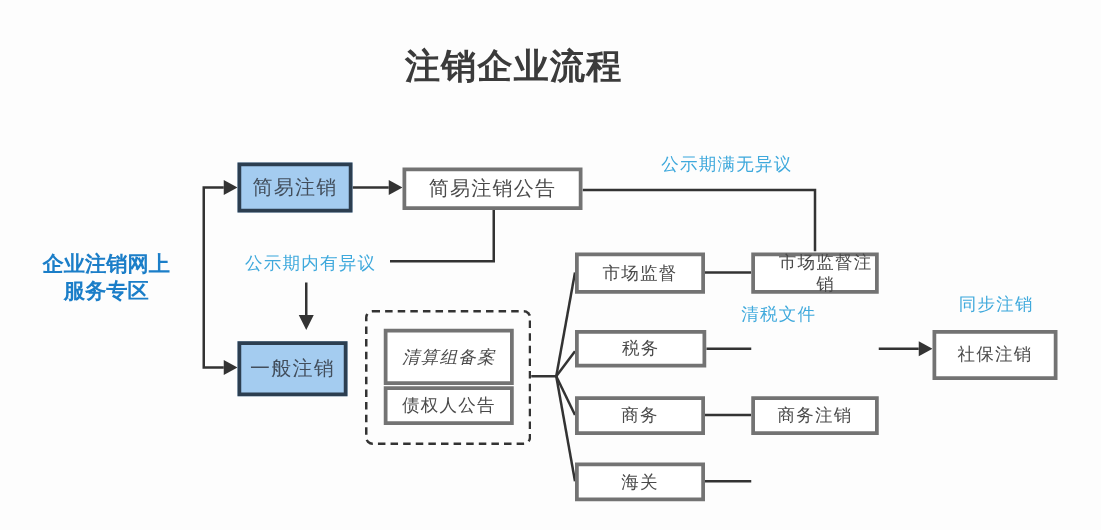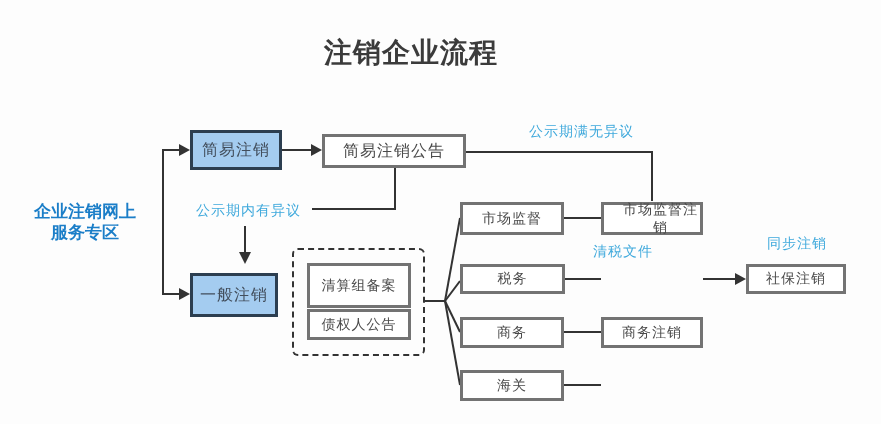--- a/index.html
+++ b/index.html
@@ -123,39 +123,39 @@
 服务专区</div>
 
   <div class="node highlight" style="left:190px; top:130px; width:92px; height:40px;">简易注销</div>
 
   <div class="node notice" style="left:322px; top:134px; width:144px; height:34px;">简易注销公告</div>
 
   <div class="node highlight" style="left:190px; top:273px; width:88px; height:44px;">一般注销</div>
 
   <div class="dashed-group" style="left:292px; top:248px; width:133px; height:108px;"></div>
 
-  <div class="node inner" style="left:307px; top:263px; width:104px; height:45px;">清算组备案</div>
+  <div class="node inner" style="left:307px; top:263px; width:104px; height:45px;font-style:italic;">清算组备案</div>
 
   <div class="node inner" style="left:307px; top:309px; width:104px; height:31px;font-family:Liberation Serif, serif;">债权人公告</div>
 
   <div class="node" style="left:460px; top:202px; width:104px; height:33px;">市场监督</div>
 
   <div class="node" style="left:460px; top:264px; width:105px; height:30px;">税务</div>
 
   <div class="node" style="left:460px; top:317px; width:104px; height:31px;">商务</div>
 
   <div class="node" style="left:460px; top:370px; width:104px; height:31px;">海关</div>
 
   <div class="node" style="left:601px; top:202px; width:102px; height:33px;padding-left:17px;">市场监督注销</div>
 
 
   <div class="node" style="left:601px; top:317px; width:102px; height:31px;">商务注销</div>
 
 
-  <div class="node" style="left:746px; top:264px; width:100px; height:30px;">社保注销</div>
+  <div class="node" style="left:746px; top:264px; width:100px; height:40px;">社保注销</div>
 
   <span class="edge-label" style="left:529px; top:123px;">公示期满无异议</span>
 
   <span class="edge-label" style="left:196px; top:202px;">公示期内有异议</span>
 
   <span class="edge-label" style="left:593px; top:243px;">清税文件</span>
 
   <span class="edge-label" style="left:767px; top:235px;">同步注销</span>
 
 </div>

